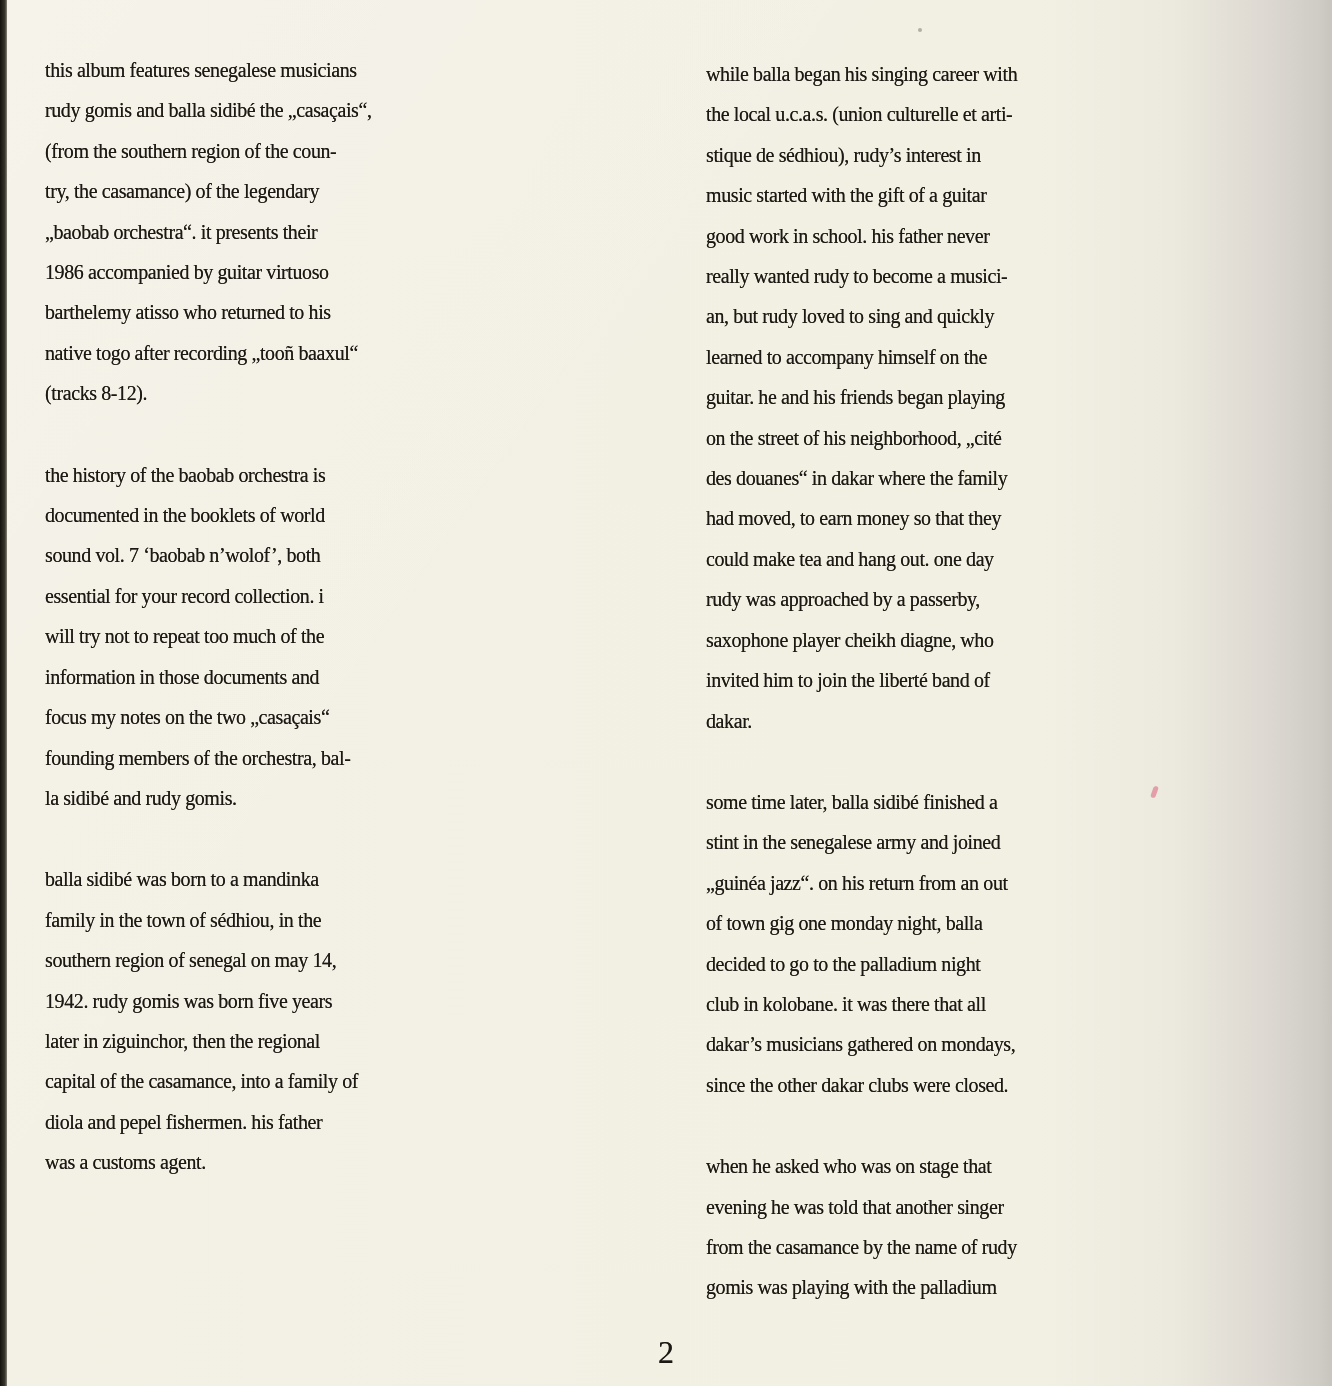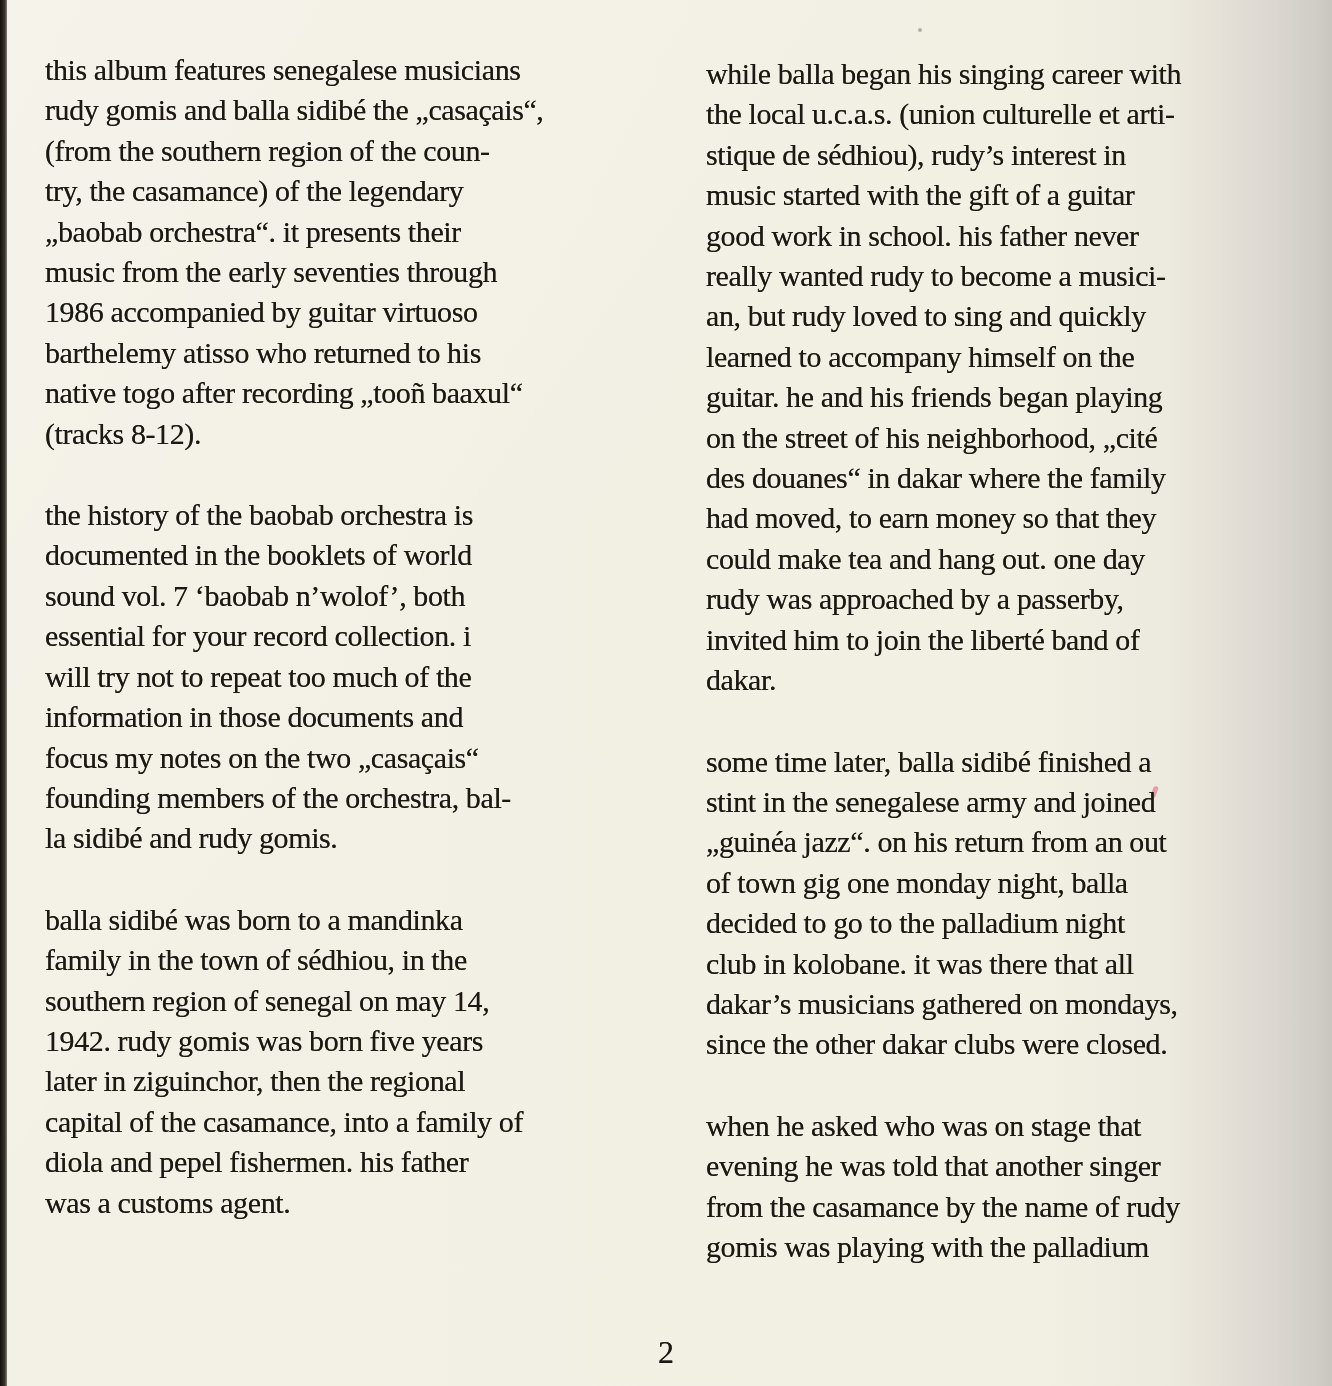--- a/index.html
+++ b/index.html
@@ -17,21 +17,21 @@
     background: linear-gradient(125deg, rgba(255,255,255,0.20) 0%, rgba(255,255,255,0) 45%);
     pointer-events: none;
   }
   .left-edge {
     position: absolute; left: 0; top: 0; width: 7px; height: 100%;
     background: linear-gradient(to right, #14110c 0%, #3a362e 70%, #8a857a 100%);
   }
   .col {
     position: absolute;
     color: #1c1813;
-    font-size: 30px;
+    font-size: 20px;
     line-height: 40.4px;
     letter-spacing: -0.4px;
     text-shadow: 0 0 0.6px rgba(28,24,19,0.75);
   }
   .col-left  { left: 45px;  top: 50px; width: 618px; }
   .col-right { left: 706px; top: 54px; width: 614px; }
   .para { margin: 0 0 41px 0; }
   .para:last-child { margin-bottom: 0; }
   .line { white-space: nowrap; }
   .page-number {
@@ -58,21 +58,20 @@
 <div class="artifact-dot"></div>
 <div class="artifact-pink"></div>
 
 <div class="col col-left">
   <div class="para">
       <div class="line">this album features senegalese musicians</div>
       <div class="line">rudy gomis and balla sidibé the „casaçais“,</div>
       <div class="line">(from the southern region of the coun-</div>
       <div class="line">try, the casamance) of the legendary</div>
       <div class="line">„baobab orchestra“. it presents their</div>
-      <div class="line">music from the early seventies through</div>
       <div class="line">1986 accompanied by guitar virtuoso</div>
       <div class="line">barthelemy atisso who returned to his</div>
       <div class="line">native togo after recording „tooñ baaxul“</div>
       <div class="line">(tracks 8-12).</div>
     </div>
   <div class="para">
       <div class="line">the history of the baobab orchestra is</div>
       <div class="line">documented in the booklets of world</div>
       <div class="line">sound vol. 7 ‘baobab n’wolof’, both</div>
       <div class="line">essential for your record collection. i</div>
@@ -103,20 +102,21 @@
       <div class="line">good work in school. his father never</div>
       <div class="line">really wanted rudy to become a musici-</div>
       <div class="line">an, but rudy loved to sing and quickly</div>
       <div class="line">learned to accompany himself on the</div>
       <div class="line">guitar. he and his friends began playing</div>
       <div class="line">on the street of his neighborhood, „cité</div>
       <div class="line">des douanes“ in dakar where the family</div>
       <div class="line">had moved, to earn money so that they</div>
       <div class="line">could make tea and hang out. one day</div>
       <div class="line">rudy was approached by a passerby,</div>
+      <div class="line">saxophone player cheikh diagne, who</div>
       <div class="line">invited him to join the liberté band of</div>
       <div class="line">dakar.</div>
     </div>
   <div class="para">
       <div class="line">some time later, balla sidibé finished a</div>
       <div class="line">stint in the senegalese army and joined</div>
       <div class="line">„guinéa jazz“. on his return from an out</div>
       <div class="line">of town gig one monday night, balla</div>
       <div class="line">decided to go to the palladium night</div>
       <div class="line">club in kolobane. it was there that all</div>

